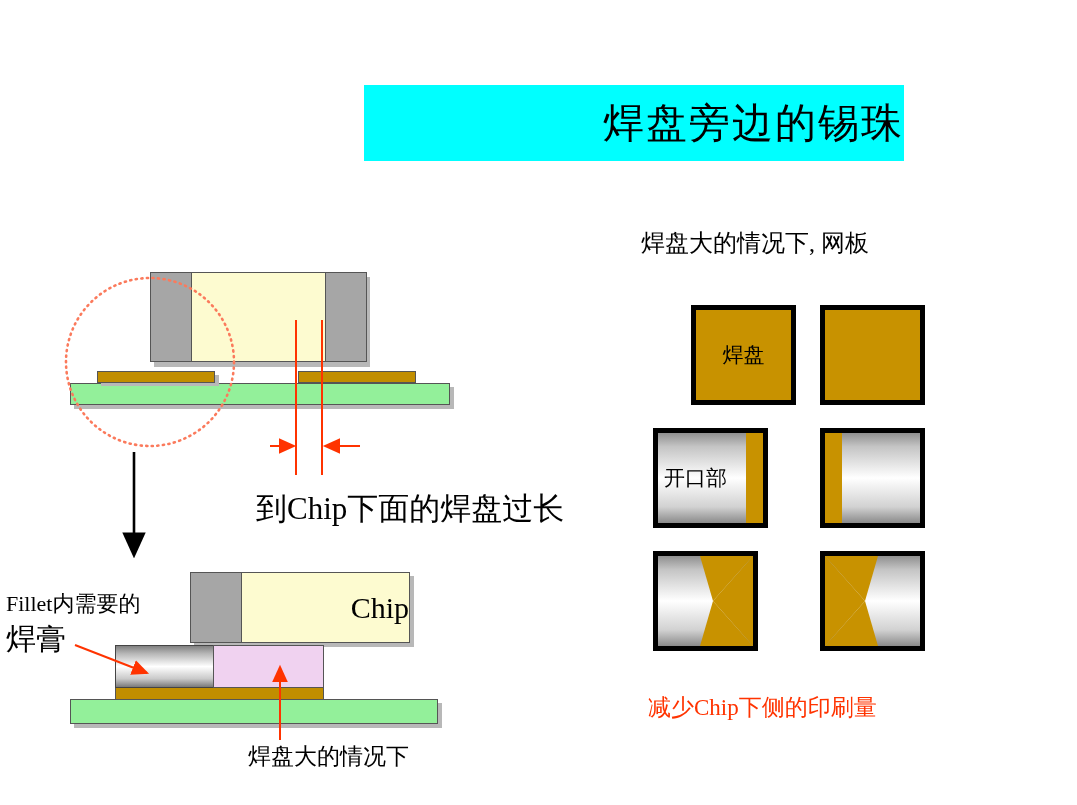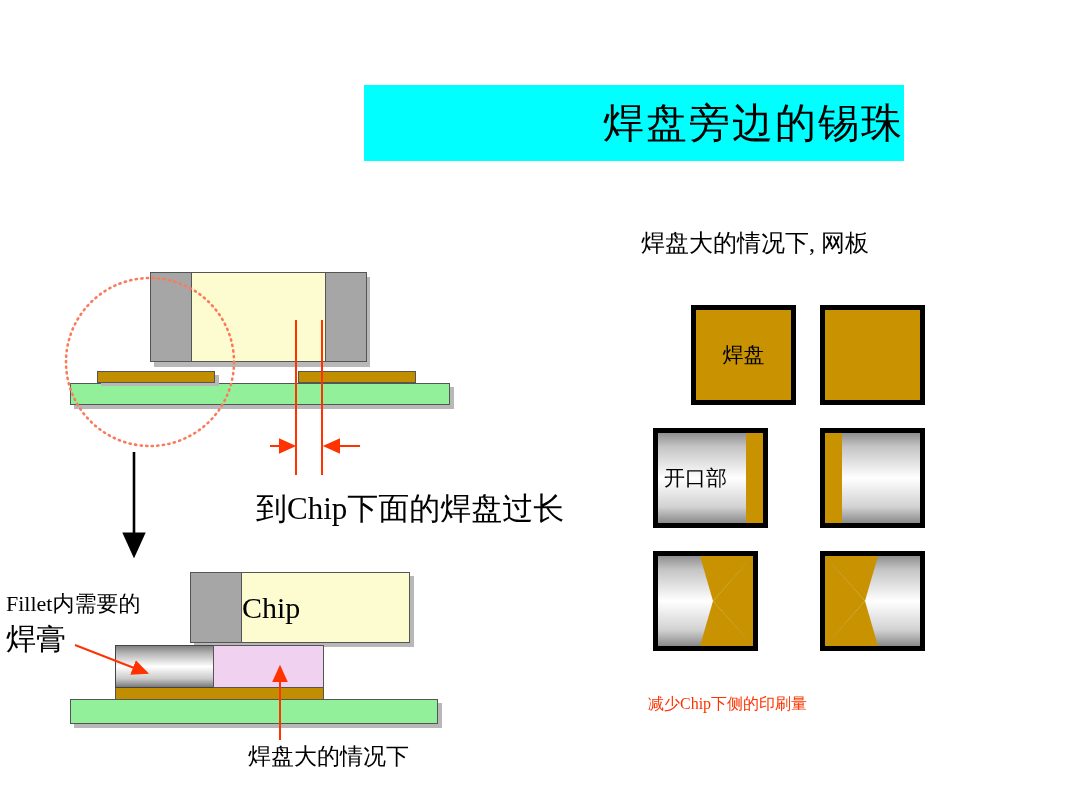--- a/index.html
+++ b/index.html
@@ -82,21 +82,21 @@
   <div class="box outline green" style="left:70px;top:383px;width:380px;height:22px;"></div>
 
   <div class="shadow-l" style="left:101px;top:375px;width:118px;height:11px;"></div>
   <div class="box outline brown" style="left:97px;top:371px;width:118px;height:12px;"></div>
   <div class="box outline brown" style="left:298px;top:371px;width:118px;height:12px;"></div>
 
   <div class="txt" style="left:256px;top:490px;font-size:31px;">到Chip下面的焊盘过长</div>
 
   <div class="shadow-l" style="left:194px;top:576px;width:220px;height:71px;"></div>
   <div class="box outline gray" style="left:190px;top:572px;width:52px;height:71px;"></div>
-  <div class="box outline yellow" style="left:241px;top:572px;width:169px;height:71px;display:flex;align-items:center;justify-content:flex-start;">
+  <div class="box outline yellow" style="left:241px;top:572px;width:169px;height:71px;display:flex;align-items:center;justify-content:flex-end;">
     <span style="font-size:30px;color:#000;">Chip</span>
   </div>
 
   <div class="shadow-l" style="left:74px;top:703px;width:368px;height:25px;"></div>
   <div class="box outline green" style="left:70px;top:699px;width:368px;height:25px;"></div>
 
   <div class="box outline brown" style="left:115px;top:687px;width:209px;height:13px;"></div>
 
   <div class="solder" style="left:115px;top:645px;width:99px;height:43px;"></div>
 
@@ -161,15 +161,15 @@
   </div>
   <div class="sq" style="left:820px;top:551px;width:105px;height:100px;">
     <div class="grad"></div>
     <svg viewBox="0 0 95 90" width="95" height="90">
       <polygon points="0,0 0,90 40,45" fill="#c89200"></polygon>
       <polygon points="0,0 40,45 53,0" fill="#c89200"></polygon>
       <polygon points="0,90 40,45 53,90" fill="#c89200"></polygon>
     </svg>
   </div>
 
-  <div class="txt red" style="left:648px;top:694px;font-size:16px;">减少Chip下侧的印刷量</div>
+  <div class="txt red" style="left:648px;top:694px;font-size:23px;">减少Chip下侧的印刷量</div>
 
 </div>
 
 </body></html>

